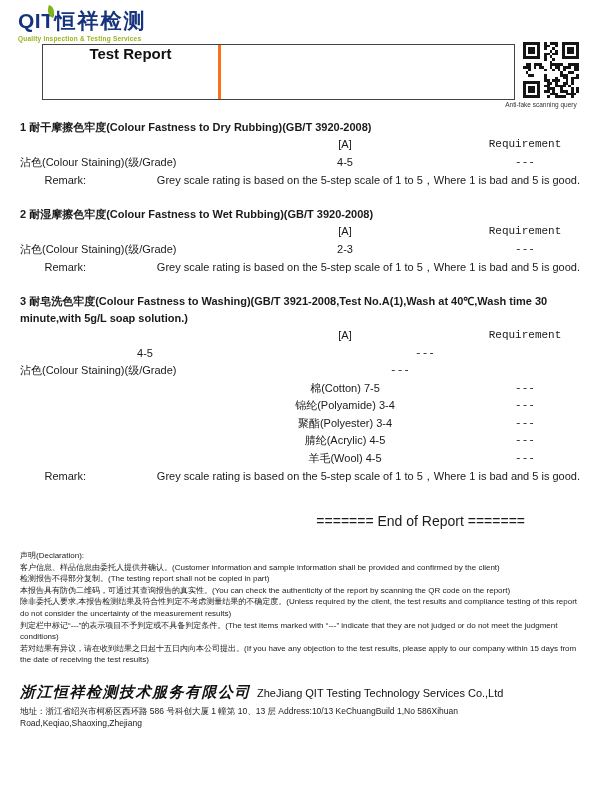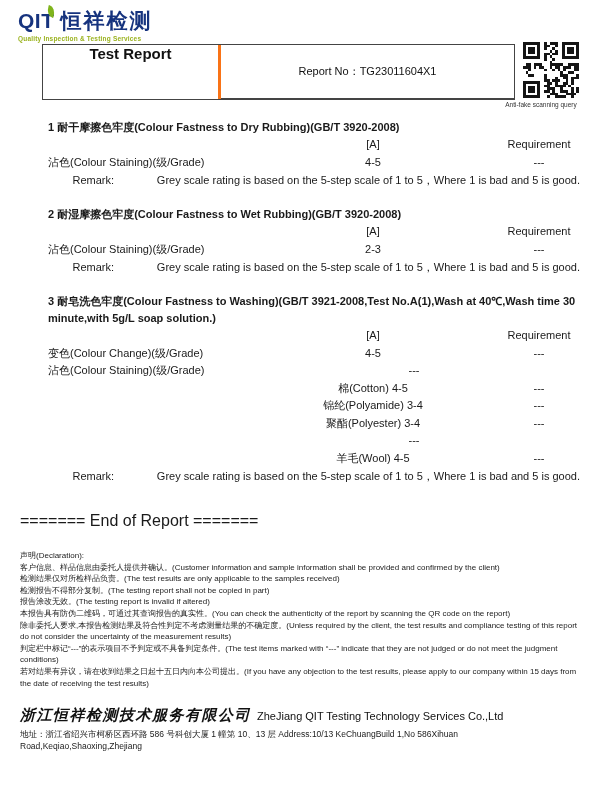--- a/index.html
+++ b/index.html
@@ -4,21 +4,21 @@
 <style>
   * { margin:0; padding:0; box-sizing:border-box; }
   html,body { width:600px; height:802px; background:#ffffff; overflow:hidden;
     font-family:"Liberation Sans", sans-serif; color:#1a1a1a; }
   .page { position:relative; width:600px; height:802px; background:#fff; }
 
   
   .header { position:relative; height:118px; }
   .logo { position:absolute; left:18px; top:9px; }
   .logo-main { font-size:21px; font-weight:bold; color:#16337e; letter-spacing:0.5px; position:relative; line-height:24px; }
-  .logo-main .cn { margin-left:6px; letter-spacing:2px; }
+  .logo-main .cn { letter-spacing:2px; }
   .leaf { position:absolute; left:29px; top:-3px; width:8px; height:11px; background:#7fb41c;
     border-radius:0 90% 0 90%; transform:rotate(18deg); }
   .tagline { font-size:6.5px; font-weight:bold; color:#9ab21e; margin-top:2px; letter-spacing:0.2px; }
 
   .hdr-table { position:absolute; left:42px; top:44px; width:473px; height:56px;
     border:1px solid #444; display:flex; }
   .hdr-left { width:178px; border-right:3px solid #f97316; display:flex; align-items:flex-start; justify-content:center; }
   .hdr-title { font-size:15px; font-weight:bold; color:#111; }
   .hdr-right { flex:1; display:flex; flex-direction:column; }
   .hdr-cell { flex:1; display:flex; align-items:center; justify-content:center; font-size:11px; color:#111; }
@@ -29,30 +29,30 @@
   .finder { position:absolute; width:17px; height:17px; border:3px solid #151515; background:#fff; }
   .finder::after { content:""; position:absolute; inset:2px; background:#151515; }
   .finder.tl { left:0; top:0; } .finder.tr { right:0; top:0; } .finder.bl { left:0; bottom:0; }
   .qr-caption { position:absolute; left:498px; top:101px; width:86px; text-align:center;
     font-size:6.5px; color:#333; }
 
   
   .content { padding:0 20px; font-size:11px; }
   .results-heading { font-weight:bold; margin-top:7px; line-height:18px; }
   .sec-title { font-weight:bold; line-height:17px; margin-top:1px; }
-  .sec { margin-bottom:17px;margin-left:28px; }
+  .sec { margin-bottom:17px; }
   .sec3 { margin-bottom:0; }
   .r-row { display:flex; line-height:17.5px; }
   .r-label { width:200px; }
   .r-val { width:250px; text-align:center; }
-  .r-req { flex:1; text-align:center; }
+  .r-req { flex:1; text-align:center;font-family:Liberation Mono, monospace; }
   .remark { display:flex; line-height:18px;text-align:right; }
   .remark-label { width:66px; }
   .remark-text { flex:1; }
-  .end-marker { width:505px; text-align:left; font-size:16px; margin-top:27px; line-height:18px; }
+  .end-marker { width:505px; text-align:right; font-size:14px; margin-top:27px; line-height:18px; }
 
   
   .decl { margin-top:20px; font-size:8px; line-height:11.6px; color:#222; }
   .decl p { line-height:11.6px; }
 
   
   .footer { margin-top:17px; }
   .company-line { display:flex; align-items:baseline; }
   .company-cn { font-family:"DejaVu Serif", serif; font-style:italic; font-weight:bold;
     font-size:15px; letter-spacing:1.5px; color:#111; }
@@ -71,21 +71,20 @@
         <span>QIT</span><span class="cn">恒祥检测</span>
       </div>
       <div class="tagline">Quality Inspection &amp; Testing Services</div>
     </div>
 
     <div class="hdr-table">
       <div class="hdr-left">
         <span class="hdr-title">Test Report</span>
       </div>
       <div class="hdr-right">
-        <div class="hdr-cell top">Report No：TG23011604X1</div>
       </div>
     </div>
 
     <div class="qr">
       <span class="finder tl"></span>
       <span class="finder tr"></span>
       <span class="finder bl"></span>
     <i style="left:21.33px;top:0.00px;width:2.67px;height:2.67px"></i>
         <i style="left:26.67px;top:0.00px;width:2.67px;height:2.67px"></i>
         <i style="left:29.33px;top:0.00px;width:2.67px;height:2.67px"></i>
@@ -249,66 +248,64 @@
     </div>
 
     <div class="sec sec3">
       <div class="sec-title">3 耐皂洗色牢度(Colour Fastness to Washing)(GB/T 3921-2008,Test No.A(1),Wash at 40℃,Wash time 30 minute,with 5g/L soap solution.)</div>
       <div class="r-row">
         <span class="r-label"></span>
         <span class="r-val">[A]</span>
         <span class="r-req">Requirement</span>
       </div>
       <div class="r-row">
-        <span class="r-label">变色(Colour Change)(级/Grade)</span>
         <span class="r-val">4-5</span>
         <span class="r-req">---</span>
       </div>
       <div class="r-row">
         <span class="r-label">沾色(Colour Staining)(级/Grade)</span>
         <span class="r-req">---</span>
       </div>
       <div class="r-row">
         <span class="r-label"></span>
-        <span class="r-val">棉(Cotton) 4-5</span>
+        <span class="r-val">棉(Cotton) 7-5</span>
         <span class="r-req">---</span>
       </div>
       <div class="r-row">
         <span class="r-label"></span>
         <span class="r-val">锦纶(Polyamide) 3-4</span>
         <span class="r-req">---</span>
       </div>
       <div class="r-row">
         <span class="r-label"></span>
         <span class="r-val">聚酯(Polyester) 3-4</span>
         <span class="r-req">---</span>
       </div>
       <div class="r-row">
         <span class="r-label"></span>
+        <span class="r-val">腈纶(Acrylic) 4-5</span>
         <span class="r-req">---</span>
       </div>
       <div class="r-row">
         <span class="r-label"></span>
         <span class="r-val">羊毛(Wool) 4-5</span>
         <span class="r-req">---</span>
       </div>
       <div class="remark">
         <span class="remark-label">Remark:</span>
         <span class="remark-text">Grey scale rating is based on the 5-step scale of 1 to 5，Where 1 is bad and 5 is good.</span>
       </div>
     </div>
 
     <div class="end-marker">======= End of Report =======</div>
 
     <div class="decl">
       <p>声明(Declaration):</p>
       <p>客户信息、样品信息由委托人提供并确认。(Customer information and sample information shall be provided and confirmed by the client)</p>
-      <p>检测结果仅对所检样品负责。(The test results are only applicable to the samples received)</p>
       <p>检测报告不得部分复制。(The testing report shall not be copied in part)</p>
-      <p>报告涂改无效。(The testing report is invalid if altered)</p>
       <p>本报告具有防伪二维码，可通过其查询报告的真实性。(You can check the authenticity of the report by scanning the QR code on the report)</p>
       <p>除非委托人要求,本报告检测结果及符合性判定不考虑测量结果的不确定度。(Unless required by the client, the test results and compliance testing of this report do not consider the uncertainty of the measurement results)</p>
       <p>判定栏中标记“---”的表示项目不予判定或不具备判定条件。(The test items marked with “---” indicate that they are not judged or do not meet the judgment conditions)</p>
       <p>若对结果有异议，请在收到结果之日起十五日内向本公司提出。(If you have any objection to the test results, please apply to our company within 15 days from the date of receiving the test results)</p>
     </div>
 
     <div class="footer">
       <div class="company-line">
         <span class="company-cn">浙江恒祥检测技术服务有限公司</span>
         <span class="company-en">ZheJiang QIT Testing Technology Services Co.,Ltd</span>

